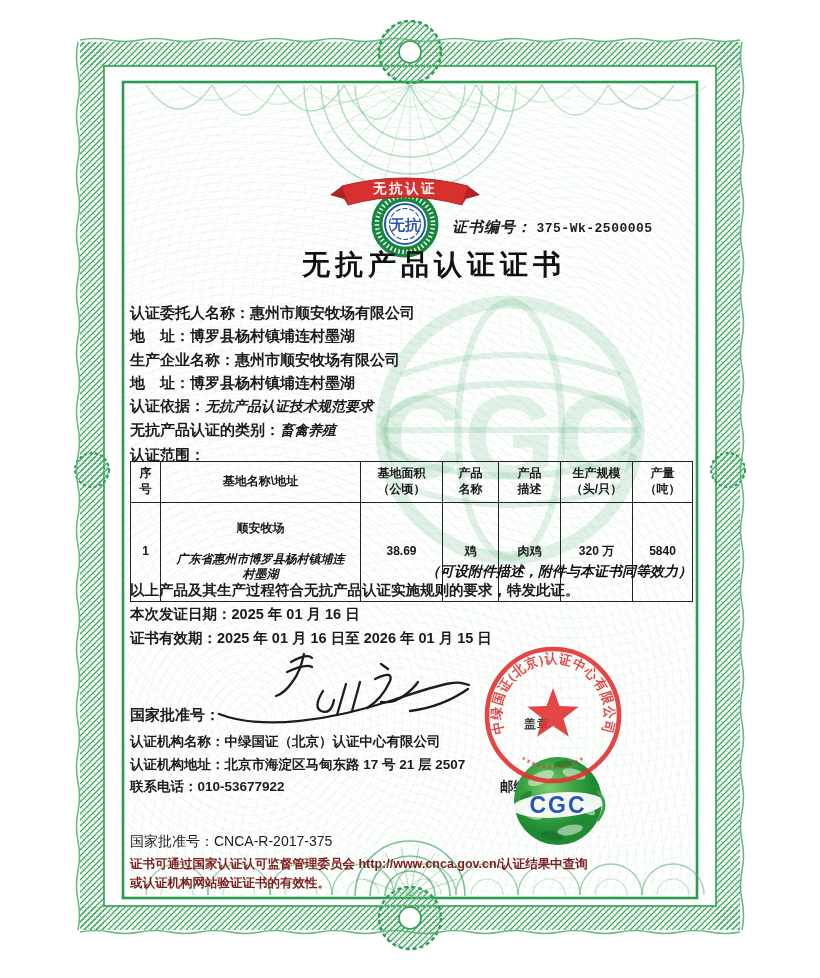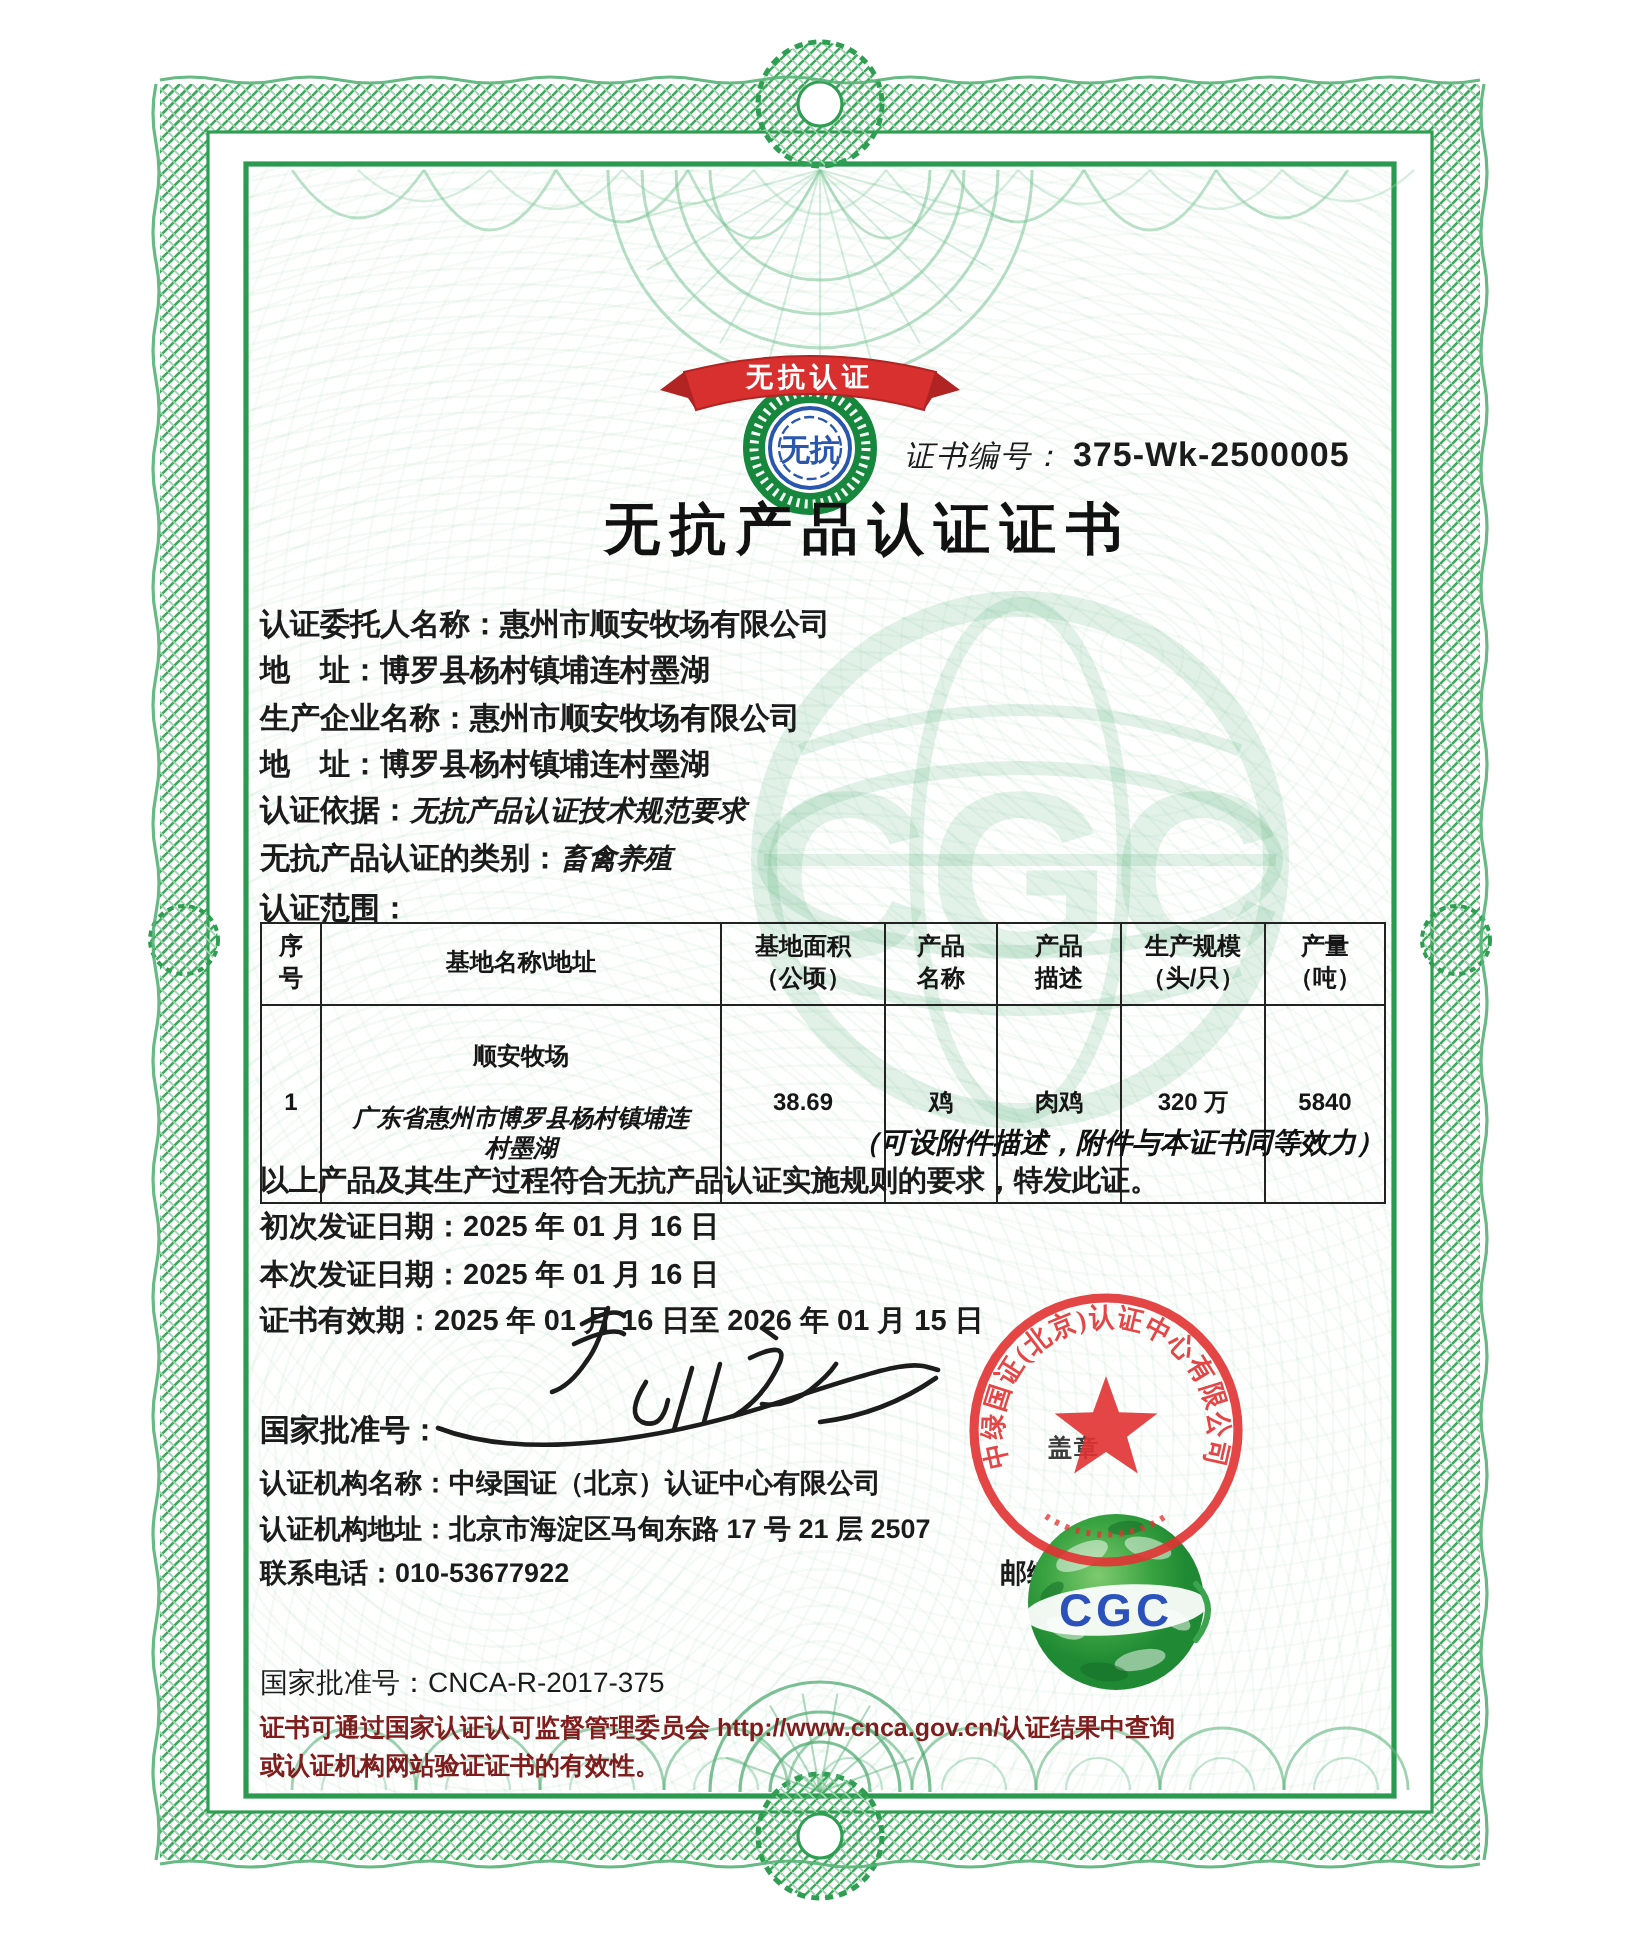--- a/index.html
+++ b/index.html
@@ -5,22 +5,22 @@
   html,body{margin:0;padding:0;background:#fff;}
   .page{position:relative;width:820px;height:978px;background:#fff;overflow:hidden;
         font-family:"Liberation Sans",sans-serif;color:#1b1b1b;}
   .abs{position:absolute;}
   .texture{left:124px;top:83px;width:573px;height:815px;pointer-events:none;z-index:0;
     background:
       repeating-radial-gradient(circle at 22% 78%, rgba(90,180,120,.07) 0 1.2px, transparent 1.2px 8px),
       repeating-radial-gradient(circle at 78% 30%, rgba(90,180,120,.05) 0 1.2px, transparent 1.2px 10px),
       repeating-radial-gradient(circle at 50% 95%, rgba(90,180,120,.06) 0 1.2px, transparent 1.2px 9px);}
   .certno{left:452px;top:218px;z-index:2;white-space:nowrap;}
-  .certno .lab{font-family:"DejaVu Serif",serif;font-weight:400;font-style:italic;font-size:15px;letter-spacing:1px;}
-  .certno .num{font-family:Liberation Sans, sans-serif;font-weight:700;font-size:17px;letter-spacing:.5px;}
+  .certno .lab{font-family:"DejaVu Serif",serif;font-weight:700;font-style:italic;font-size:15px;letter-spacing:1px;}
+  .certno .num{font-family:Liberation Mono, monospace;font-weight:700;font-size:13px;letter-spacing:.5px;}
   .title{left:0;top:246px;width:100%;text-align:center;z-index:2;
          font-size:28px;font-weight:700;letter-spacing:5px;color:#111;padding-left:24px;}
   .fields{left:130px;top:301px;width:566px;z-index:2;font-size:15px;font-weight:700;line-height:23.3px;}
   .fields .script,.note.script,.scriptv{font-family:"DejaVu Serif",serif;font-style:italic;font-weight:700;font-size:14px;}
   table.scope{position:absolute;left:130px;top:461px;z-index:2;border-collapse:collapse;table-layout:fixed;
               width:562px;font-size:12px;font-weight:700;color:#161616;}
   table.scope th,table.scope td{border:1.6px solid #222;text-align:center;vertical-align:middle;
               padding:2px 3px;white-space:pre-line;line-height:1.3;}
   table.scope th{height:36px;font-weight:700;}
   table.scope td{height:60px;}
@@ -229,21 +229,20 @@
         <td>5840</td>
       </tr>
     </tbody>
   </table>
 
   <div class="abs statement">以上产品及其生产过程符合无抗产品认证实施规则的要求，特发此证。</div>
 
   <div class="abs note script">（可设附件描述，附件与本证书同等效力）</div>
 
   <div class="abs dates">
-    <div><span>初次发证日期：</span><span>2025 年 01 月 16 日</span></div>
     <div><span>本次发证日期：</span><span>2025 年 01 月 16 日</span></div>
     <div><span>证书有效期：</span><span>2025 年 01 月 16 日至 2026 年 01 月 15 日</span></div>
   </div>
 
   <div class="abs sig-label">国家批准号：</div>
   <svg class="abs z3" style="left:205px;top:648px;" width="290" height="92" viewBox="0 0 290 92">
     <g fill="none" stroke="#1c1c1c" stroke-width="2.3" stroke-linecap="round" stroke-linejoin="round">
       <path d="M86 14 q16 -9 21 -4"></path>
       <path d="M82 24 q19 -9 25 -5"></path>
       <path d="M99 6 q-4 18 -11 27 q-8 12 -17 15"></path>

